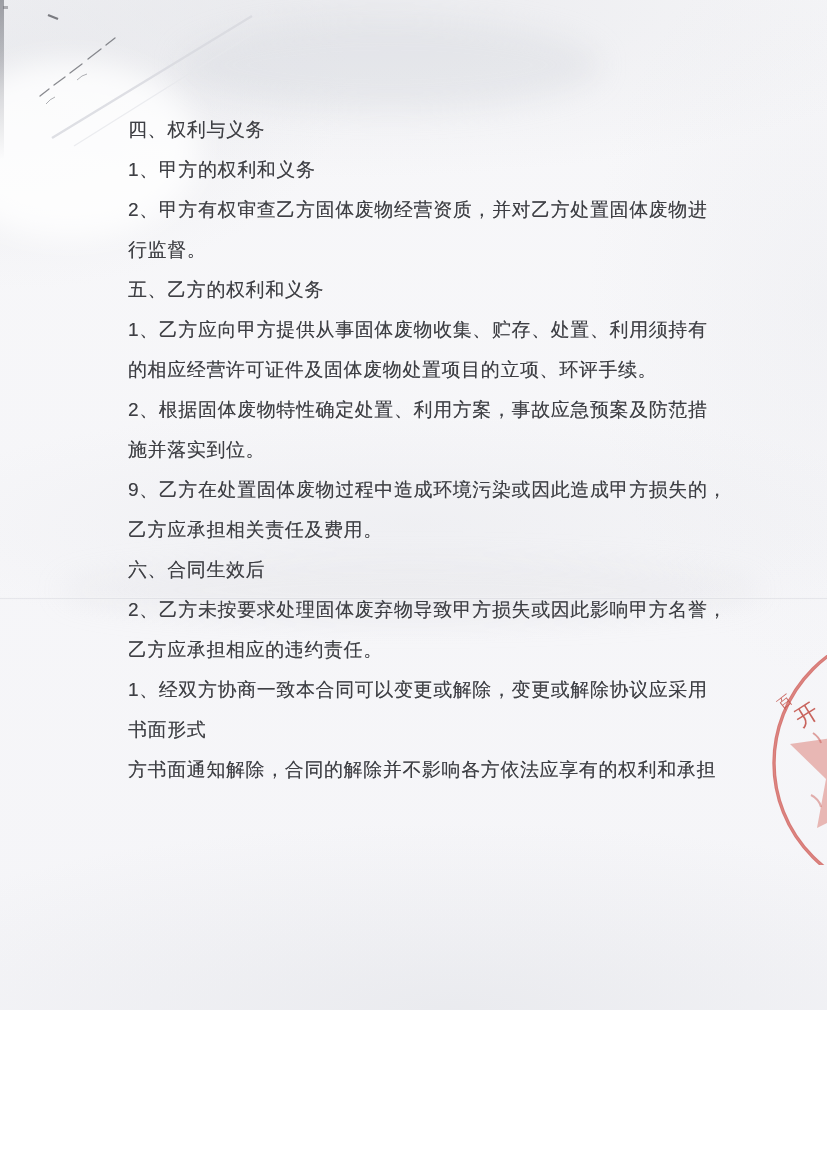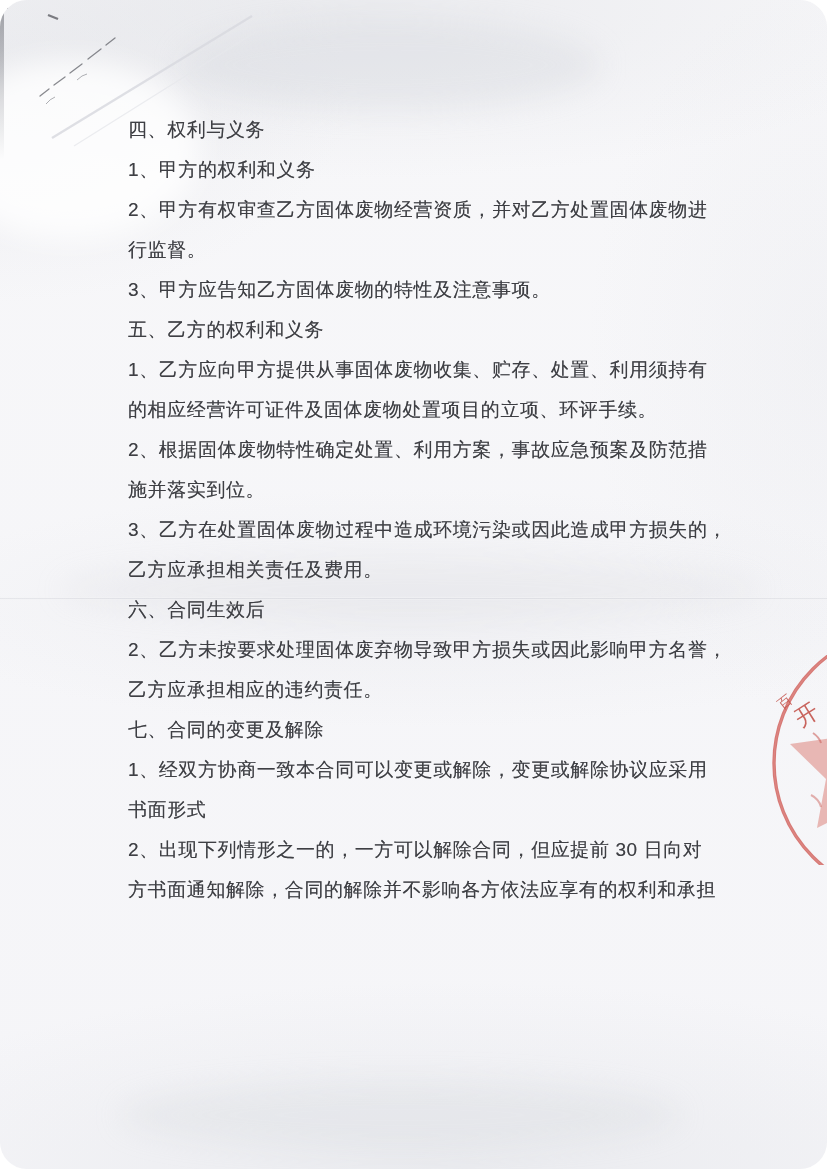--- a/index.html
+++ b/index.html
@@ -2,29 +2,28 @@
 <html><head>
 <meta charset="utf-8">
 <style>
   html,body{margin:0;padding:0;}
   body{
     width:827px;height:1169px;overflow:hidden;
     font-family:"Liberation Sans","DejaVu Sans",sans-serif;
     background:#ffffff;
   }
   .page{
-    position:relative;width:827px;height:1169px;overflow:hidden;
+    position:relative;width:827px;height:1010px;overflow:hidden;
     background:
       radial-gradient(ellipse 900px 240px at 40% 1%, rgba(210,212,218,.35), rgba(210,212,218,0) 70%),
       radial-gradient(ellipse 500px 300px at 0% 8%, rgba(216,218,224,.30), rgba(216,218,224,0) 70%),
       radial-gradient(ellipse 700px 160px at 50% 52%, rgba(214,216,222,.22), rgba(214,216,222,0) 75%),
       radial-gradient(ellipse 900px 260px at 55% 100%, rgba(208,211,217,.30), rgba(208,211,217,0) 72%),
       radial-gradient(ellipse 320px 500px at 100% 30%, rgba(218,220,226,.18), rgba(218,220,226,0) 75%),
       linear-gradient(#f7f7f9,#f5f5f8);
-    border-radius: 27px;
   }
   
   .blotch{position:absolute;border-radius:50%;filter:blur(14px);pointer-events:none;}
   .b1{left:180px;top:20px;width:420px;height:90px;background:rgba(205,207,214,.28);}
   .b2{left:-60px;top:60px;width:260px;height:180px;background:rgba(255,255,255,.8);}
   .b3{left:60px;top:560px;width:700px;height:60px;background:rgba(208,210,217,.18);}
   .b4{left:120px;top:1080px;width:560px;height:70px;background:rgba(206,209,216,.22);}
   
   .edge-shadow{
     position:absolute;left:0;top:0;width:4px;height:160px;
@@ -71,35 +70,32 @@
     <path d="M 40 96 l 9 -7 m 5 -4 l 11 -8 m 5 -4 l 12 -9 m 6 -5 l 13 -10 m 5 -4 l 9 -7" stroke="#63646b" stroke-width="1.3" fill="none" opacity="0.75" stroke-linecap="round"></path>
     <path d="M 46 104 q 4 -5 9 -7 m 22 -17 q 5 -5 10 -6" stroke="#7a7b82" stroke-width="1" fill="none" opacity="0.6"></path>
     <rect x="3" y="6" width="5" height="3" fill="#6b6c72" opacity="0.5"></rect>
   </svg>
 
   <div class="text-block">
       <div class="line">四、权利与义务</div>
       <div class="line">1、甲方的权利和义务</div>
       <div class="line">2、甲方有权审查乙方固体废物经营资质，并对乙方处置固体废物进</div>
       <div class="line">行监督。</div>
-      <div class="line">3、甲方应告知乙方固体废物的特性及注意事项。</div>
       <div class="line">五、乙方的权利和义务</div>
       <div class="line">1、乙方应向甲方提供从事固体废物收集、贮存、处置、利用须持有</div>
       <div class="line">的相应经营许可证件及固体废物处置项目的立项、环评手续。</div>
       <div class="line">2、根据固体废物特性确定处置、利用方案，事故应急预案及防范措</div>
       <div class="line">施并落实到位。</div>
-      <div class="line">3、乙方在处置固体废物过程中造成环境污染或因此造成甲方损失的，</div>
+      <div class="line">9、乙方在处置固体废物过程中造成环境污染或因此造成甲方损失的，</div>
       <div class="line">乙方应承担相关责任及费用。</div>
       <div class="line">六、合同生效后</div>
       <div class="line">2、乙方未按要求处理固体废弃物导致甲方损失或因此影响甲方名誉，</div>
       <div class="line">乙方应承担相应的违约责任。</div>
-      <div class="line">七、合同的变更及解除</div>
       <div class="line">1、经双方协商一致本合同可以变更或解除，变更或解除协议应采用</div>
       <div class="line">书面形式</div>
-      <div class="line">2、出现下列情形之一的，一方可以解除合同，但应提前 30 日向对</div>
       <div class="line">方书面通知解除，合同的解除并不影响各方依法应享有的权利和承担</div>
     </div>
 
   <svg class="stamp" viewBox="0 0 160 210">
     <circle cx="140" cy="108" r="133" fill="none" stroke="#cf5a55" stroke-width="3.4" opacity="0.8"></circle>
     <circle cx="140" cy="108" r="133" fill="none" stroke="#e2928c" stroke-width="1.2" opacity="0.5"></circle>
 
     <polygon points="95,37 117,82 167,89 131,124 140,173 95,150 50,173 59,124 23,89 73,82" fill="#dc837b" opacity="0.55"></polygon>
 
     <text x="10" y="52" font-size="14" fill="#c4554e" opacity="0.85" transform="rotate(-38 17 46)">百</text>

